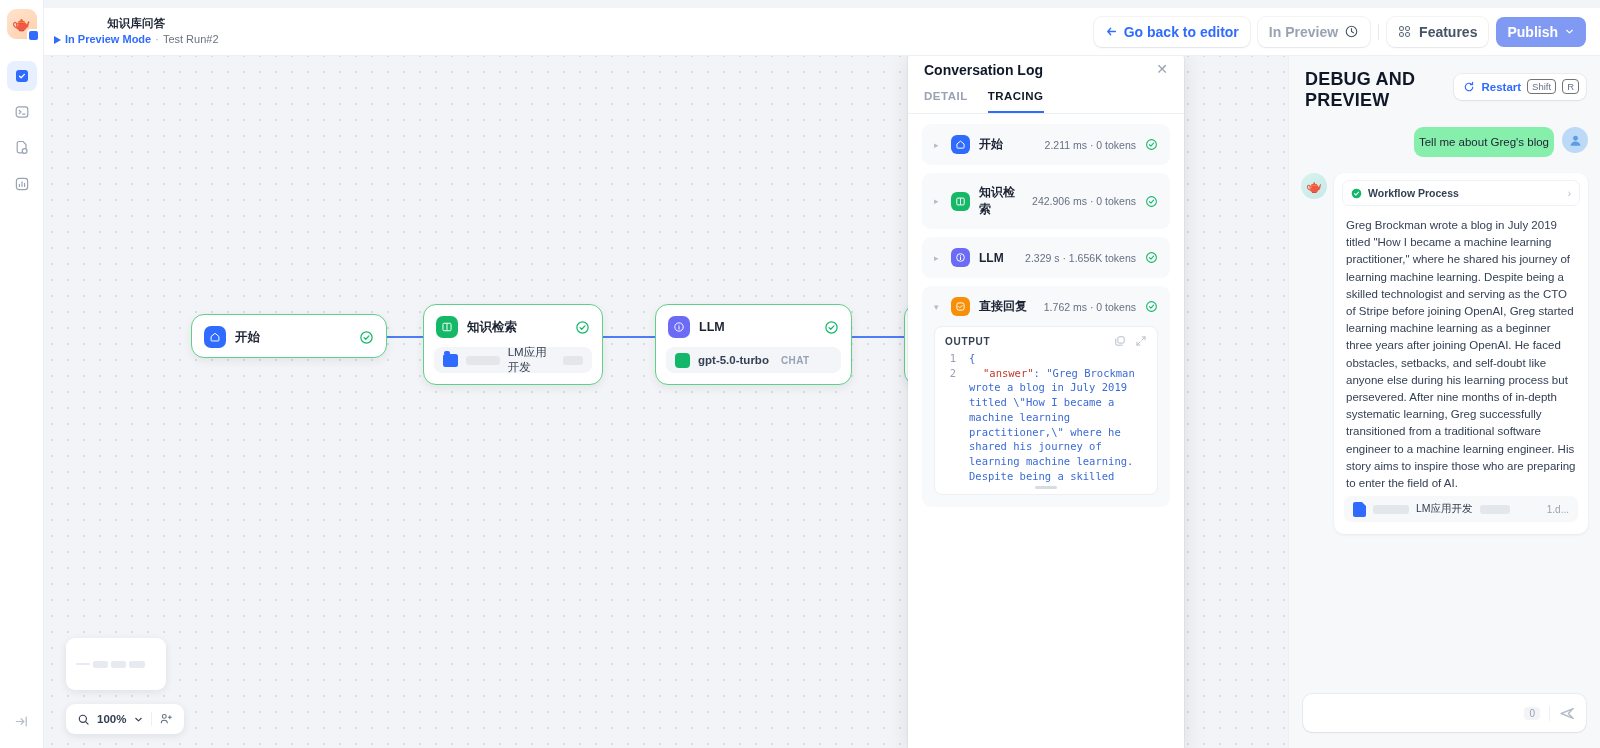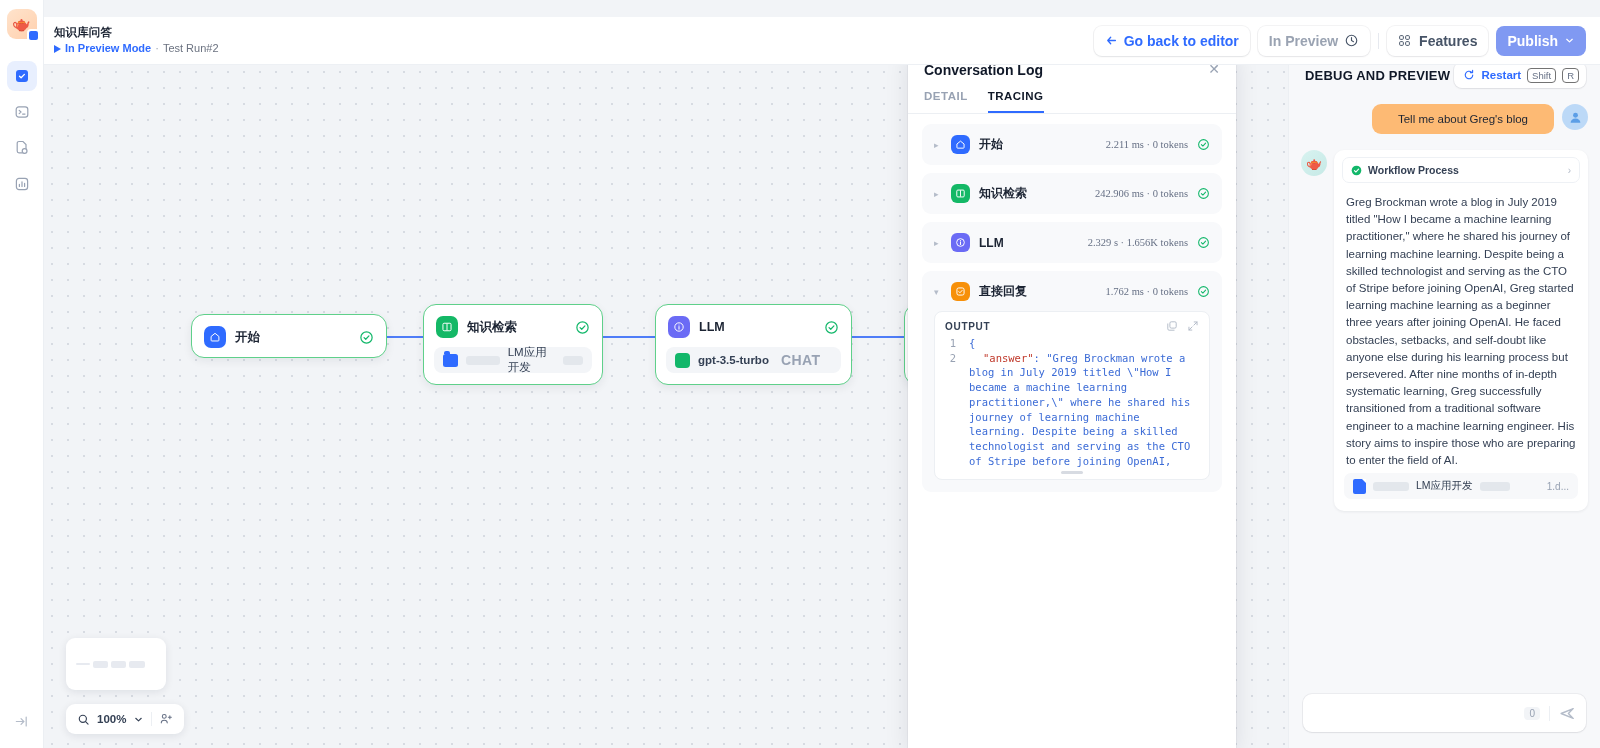--- a/index.html
+++ b/index.html
@@ -34,24 +34,25 @@
     width: 30px; height: 30px; border-radius: 8px;
     display: flex; align-items: center; justify-content: center;
     color: #98a2b3; cursor: pointer;
   }
   .rail-btn.active { background: #e8effe; color: #2f6bff; }
   .rail-bottom { margin-top: auto; margin-bottom: 12px; color: #b4bcc9; cursor: pointer;
     width: 30px; height: 30px; display:flex; align-items:center; justify-content:center; }
 
   
   .topbar {
-    position: absolute; left: 44px; top: 17px; right: 0; height: 48px;
+    position: absolute; left: 44px; top: 8px; right: 0; height: 48px;
     background: #ffffff; border-bottom: 1px solid #edf0f4;
     display: flex; align-items: center; padding: 0 14px 0 10px;
     z-index: 35;
+    text-align: center;
   }
   .topbar-title { line-height: 1.25; }
   .tb-name { font-size: 11.5px; font-weight: 700; color: #1c2433; letter-spacing: .1px; }
   .tb-sub { font-size: 11px; color: #2f6bff; font-weight: 600; display:flex; align-items:center; gap:4px; margin-top:2px; }
   .tb-sub .runname { color: #6b7280; font-weight: 400; }
   .tb-sub .dot-sep { color: #9aa3b2; font-weight: 400; }
   .tri { width: 0; height: 0; border-left: 7px solid #2f6bff;
          border-top: 4.5px solid transparent; border-bottom: 4.5px solid transparent; }
   .topbar-right { margin-left: auto; display: flex; align-items: center; gap: 8px; }
   .btn {
@@ -95,62 +96,62 @@
     display: flex; align-items: center; gap: 8px; padding: 0 9px;
     font-size: 11.5px; color: #344054;
   }
   .sub-ico { width: 15px; height: 13px; border-radius: 2.5px; background: #2f6bff; flex: none;
              position: relative; }
   .sub-ico::after { content:''; position:absolute; left:1px; top:-2.5px; width:6px; height:3px;
              border-radius:2px 2px 0 0; background:#2f6bff; }
   .sub-ico.gsq { background: #12b76a; border-radius: 4px; height: 15px; width: 15px; }
   .sub-ico.gsq::after { display: none; }
   .blurmask { background: #e3e7ec; border-radius: 3px; height: 9px; display: inline-block; }
-  .chiptag { font-size: 14px; color: #98a2b3; font-weight: 700; letter-spacing: .4px; margin-left: 4px; }
+  .chiptag { font-size: 10px; color: #98a2b3; font-weight: 700; letter-spacing: .4px; margin-left: 4px; }
   .edge { position: absolute; height: 2px; background: #4f7df8; }
 
   
   .minimap {
     position: absolute; left: 22px; bottom: 58px; width: 100px; height: 52px;
     background: #fff; border-radius: 9px; box-shadow: 0 2px 8px rgba(16,24,40,.09);
     display:flex; align-items:center; padding-left: 10px; gap: 3px;
   }
   .mm-bar { background: #e7eaf0; border-radius: 2px; height: 7px; }
   .zoombar {
     position: absolute; left: 22px; bottom: 14px; height: 30px;
     background: #fff; border-radius: 9px; box-shadow: 0 2px 8px rgba(16,24,40,.09);
     display: flex; align-items: center; gap: 7px; padding: 0 11px;
     font-size: 11.5px; font-weight: 700; color: #344054;
   }
   .zoombar .sepz { width: 1px; height: 14px; background: #eceff3; }
 
   
   .convlog {
-    position: absolute; left: 908px; top: 48px; width: 328px; bottom: 0;
+    position: absolute; left: 908px; top: 48px; width: 276px; bottom: 0;
     background: #fff; border-radius: 12px 12px 0 0;
     box-shadow: 0 6px 24px rgba(16,24,40,.10), 0 0 0 1px rgba(16,24,40,.04);
     z-index: 30; display: flex; flex-direction: column;
   }
   .cl-head { padding: 14px 16px 0 16px; display: flex; align-items: flex-start; }
   .cl-title { font-size: 14px; font-weight: 700; color: #101828; }
   .cl-close { margin-left: auto; color: #98a2b3; font-size: 14px; cursor: pointer; line-height: 1; }
   .cl-tabs { display: flex; gap: 20px; padding: 12px 0 0 16px; border-bottom: 1px solid #eceff3; }
   .cl-tab { font-size: 11.5px; font-weight: 700; letter-spacing: .5px; color: #98a2b3;
             padding-bottom: 9px; cursor: pointer; border-bottom: 2px solid transparent; }
   .cl-tab.active { color: #101828; border-bottom-color: #2f6bff; }
   .cl-list { padding: 10px 14px; overflow-y: auto; flex: 1; }
   .trace {
     background: #f8f9fb; border-radius: 9px; margin-bottom: 8px; padding: 11px 12px;
     display: flex; align-items: center; gap: 9px; cursor: pointer;
   }
   .tw-caret { color: #b4bcc9; font-size: 9px; width: 8px; flex: none; }
   .tr-ico { width: 19px; height: 19px; border-radius: 6px; display:flex; align-items:center;
             justify-content:center; color:#fff; font-size:10px; flex: none; }
   .tr-name { font-size: 12px; font-weight: 700; color: #1c2433; }
-  .tr-meta { margin-left: auto; font-size: 10.5px; color: #667085; white-space: nowrap; font-family: Liberation Serif, serif; }
+  .tr-meta { margin-left: auto; font-size: 10.5px; color: #667085; white-space: nowrap; }
   .tr-ok { color: #12b76a; display:flex; flex:none; }
   .trace-open { background: #f8f9fb; border-radius: 9px; padding: 11px 12px 12px 12px; }
   .code-card { background: #fff; border: 1px solid #eceff3; border-radius: 8px; margin-top: 10px;
                overflow: hidden; }
   .code-head { display: flex; align-items: center; padding: 8px 10px 4px 10px; text-align: right; }
   .code-label { font-size: 10px; font-weight: 700; letter-spacing: .7px; color: #344054; }
   .code-actions { margin-left: auto; display: flex; gap: 9px; color: #b4bcc9; }
   .code-body { display: flex; font-family: "DejaVu Sans Mono", monospace; font-size: 10.5px;
                line-height: 14.7px; padding: 0 8px 8px 10px; max-height: 135px; overflow: hidden; }
   .gutter { color: #98a2b3; text-align: right; width: 11px; flex: none; user-select: none; }
@@ -159,34 +160,34 @@
   .code-scroll { width: 22px; height: 3px; border-radius: 2px; background: #d7dbe2;
                  margin: 0 auto 5px auto; }
 
   
   .debug {
     position: absolute; right: 0; top: 48px; width: 312px; bottom: 0;
     background: #f7f8fa; border-left: 1px solid #eceff3; z-index: 20;
     display: flex; flex-direction: column;
   }
   .dbg-head { display: flex; align-items: center; padding: 14px 14px 10px 16px; }
-  .dbg-title { font-size: 13px; font-weight: 700; color: #101828; letter-spacing: .2px; }
+  .dbg-title { font-size: 18px; font-weight: 700; color: #101828; letter-spacing: .2px; margin-top: 7px; }
   .restart {
     margin-left: auto; background: #fff; border-radius: 8px; height: 26px;
     display: flex; align-items: center; gap: 6px; padding: 0 7px 0 9px;
     box-shadow: 0 1px 2px rgba(16,24,40,.06), 0 0 0 1px rgba(16,24,40,.05);
     cursor: pointer;
   }
   .restart-lbl { font-size: 11.5px; font-weight: 700; color: #2f6bff; }
   .kbd { font-size: 9.5px; color: #667085; background: #fff; border: 1px solid #737373;
          border-radius: 4px; padding: 1px 4px; }
   .chat { flex: 1; overflow-y: auto; padding: 6px 12px 8px 12px; }
   .row-user { display: flex; justify-content: flex-end; align-items: flex-start; gap: 8px; margin-bottom: 16px; }
-  .bubble-user { background: #fdba74; color: #1c2433; font-size: 11.5px; border-radius: 9px;
-                 padding: 9px 26px; max-width: 210px; }
+  .bubble-user { background: #86efac; color: #1c2433; font-size: 11.5px; border-radius: 9px;
+                 padding: 9px 5px; max-width: 210px; }
   .avatar { width: 26px; height: 26px; border-radius: 50%; background: #bcd9f7;
             display: flex; align-items: center; justify-content: center; flex: none; }
   .row-bot { display: flex; align-items: flex-start; gap: 7px; }
   .bot-ava { width: 26px; height: 26px; border-radius: 50%;
              background: linear-gradient(140deg,#d8f3f0,#c6e9e6);
              display:flex; align-items:center; justify-content:center; font-size: 13px; flex: none; }
   .bot-card { background: #fff; border-radius: 10px; flex: 1;
               box-shadow: 0 1px 3px rgba(16,24,40,.07); overflow: hidden; }
   .wf-row { display: flex; align-items: center; gap: 6px; margin: 7px 8px 2px 8px;
             padding: 6px 8px; border-radius: 7px; border: 1px solid #eef1f5; cursor: pointer; }
@@ -362,21 +363,21 @@
         <div class="node-check">
           <svg width="15" height="15" viewBox="0 0 16 16" fill="none">
             <circle cx="8" cy="8" r="6" stroke="currentColor" stroke-width="1.3"></circle>
             <path d="M5.4 8.1l1.8 1.8 3.4-3.6" stroke="currentColor" stroke-width="1.3" stroke-linecap="round" stroke-linejoin="round"></path>
           </svg>
         </div>
       </div>
       <div class="node-body">
         <div class="node-sub">
           <span class="sub-ico gsq"></span>
-          <span style="font-weight:700;">gpt-3.5-turbo</span>
+          <span style="font-weight:700;">gpt-5.0-turbo</span>
           <span class="chiptag">CHAT</span>
         </div>
       </div>
     </div>
 
     <div class="node" style="left:860px; top:256px; width:175px;">
       <div class="node-head">
         <div class="node-ico ico-orange">
           <svg width="12" height="12" viewBox="0 0 16 16" fill="none">
             <rect x="2.8" y="2.8" width="10.4" height="10.4" rx="2.6" stroke="#fff" stroke-width="1.3"></rect>

